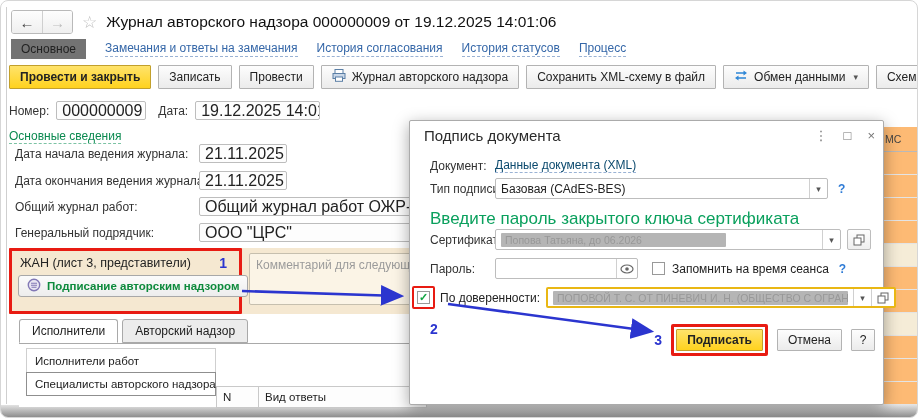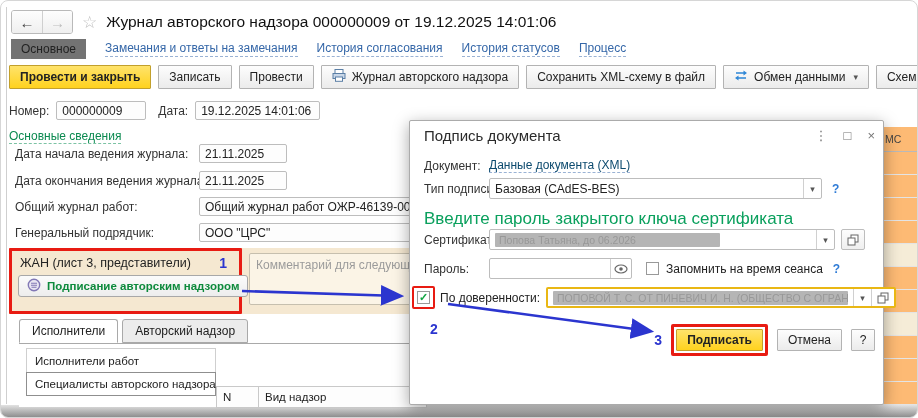--- a/index.html
+++ b/index.html
@@ -32,21 +32,21 @@
   .btn{display:flex;align-items:center;gap:6px;background:linear-gradient(#fdfdfd,#ebebeb);
     border:1px solid #b3b3b3;border-radius:1px;padding:0 10px;font-size:12px;color:#222;height:24px;
     white-space:nowrap;cursor:pointer;}
   .btn.yellow{background:linear-gradient(#ffe36b,#ffd21e);border-color:#c2a02c;font-weight:700;}
   .caret{font-size:9px;color:#555;margin-left:2px;}
 
   
   .frow{position:absolute;display:flex;align-items:center;z-index:3;}
   .flabel{color:#333;white-space:nowrap;}
   .input{border:1px solid #bdbdbd;border-radius:2px;background:#fdfdfd;height:19px;
-    display:flex;align-items:center;padding:0 5px;font-size:12px;box-sizing:border-box;white-space:nowrap;overflow:hidden;}
+    display:flex;align-items:center;padding:0 5px;font-size:16px;box-sizing:border-box;white-space:nowrap;overflow:hidden;}
   .green-link{color:#0b8a50;border-bottom:1px dashed #7cc3a4;cursor:pointer;white-space:nowrap;}
 
   
   .band{position:absolute;left:8px;top:247px;width:401px;height:66px;background:#f5e8d1;z-index:3;}
   .zhan-box{position:absolute;left:0;top:0;width:233px;height:66px;border:3px solid #e81b12;
     box-sizing:border-box;border-radius:1px;}
   .zhan-head{display:flex;align-items:center;padding:4px 12px 0 8px;}
   .zhan-title{font-size:12.5px;color:#222;flex:1;white-space:nowrap;}
   .anno{color:#2b35cf;font-weight:700;font-size:14px;}
   .sign-btn{display:flex;gap:6px;align-items:center;border:1px solid #a8a8a8;border-radius:3px;
@@ -79,21 +79,21 @@
     display:flex;align-items:center;padding-left:3px;}
   .srow{height:22px;border-bottom:1px solid #e4e4e4;}
   .srow.beige{background:#f5ecd7;}
 
   
   .dialog{position:absolute;left:408px;top:119px;width:473px;height:283px;background:#fff;
     border:1px solid #ababab;border-radius:2px;box-shadow:0 4px 16px rgba(0,0,0,.35);z-index:10;}
   .dlg-head{position:absolute;left:14px;right:8px;top:6px;display:flex;align-items:center;}
   .dlg-title{font-size:15px;color:#2b2b2b;flex:1;}
   .dlg-ico{color:#767676;font-size:13px;margin-left:16px;cursor:pointer;}
-  .drow{position:absolute;left:14px;display:flex;align-items:center;}
+  .drow{position:absolute;left:20px;display:flex;align-items:center;}
   .dlabel{width:65px;color:#333;white-space:nowrap;flex:none;}
   .link{color:#0c4a6e;border-bottom:1px dashed #9ab2d4;cursor:pointer;white-space:nowrap;}
   .combo{display:flex;align-items:stretch;border:1px solid #bdbdbd;border-radius:2px;background:#fff;
     height:21px;box-sizing:border-box;}
   .combo .text{display:flex;align-items:center;padding:0 5px;flex:1;overflow:hidden;white-space:nowrap;}
   .combo .drop{width:17px;display:flex;align-items:center;justify-content:center;border-left:1px solid #d0d0d0;
     color:#555;font-size:9px;cursor:pointer;}
   .combo .divider{width:1px;background:#d0d0d0;}
   .combo .pick{width:22px;display:flex;align-items:center;justify-content:center;cursor:pointer;}
   .sq-btn{border:1px solid #bdbdbd;border-radius:2px;background:linear-gradient(#fdfdfd,#efefef);
@@ -224,21 +224,21 @@
   <div class="btabs">
     <span class="btab active">Исполнители</span>
     <span class="btab">Авторский надзор</span>
   </div>
 
   <div class="panel">
     <div class="page-item first">Исполнители работ</div>
     <div class="page-item selected">Специалисты авторского надзора</div>
     <div class="thead">
       <span class="th n">N</span>
-      <span class="th work">Вид надзор</span>
+      <span class="th work">Вид ответы</span>
     </div>
   </div>
 
   <div class="rstrip">
     <div class="hdr">МС</div>
     <div class="srow"></div>
     <div class="srow"></div>
     <div class="srow"></div>
     <div class="srow"></div>
     <div class="srow beige"></div>

